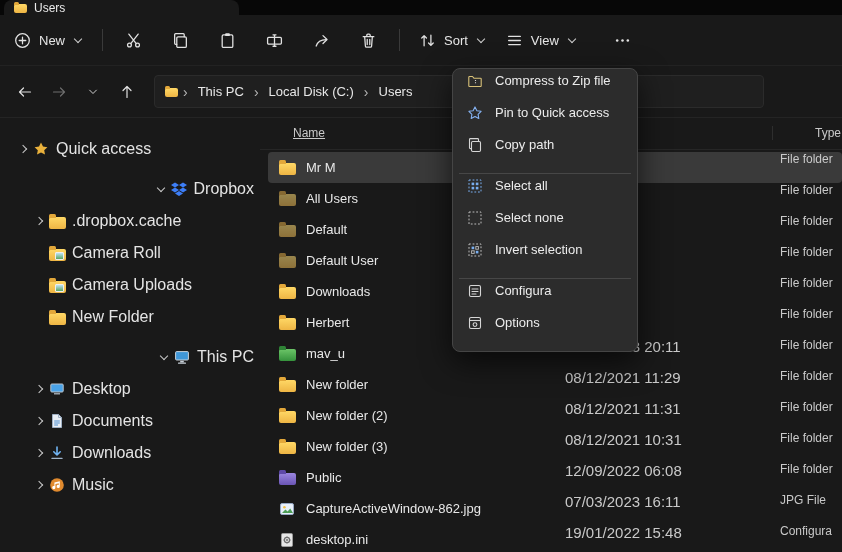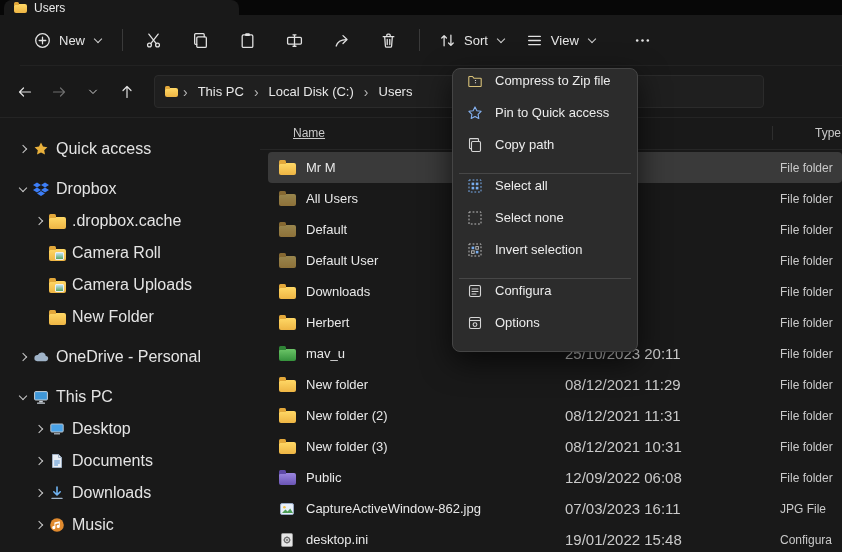--- a/index.html
+++ b/index.html
@@ -3,21 +3,21 @@
 <meta charset="utf-8">
 <style>
   html,body{margin:0;padding:0;background:#000;}
   .app{position:relative;width:842px;height:552px;background:#191919;overflow:hidden;
        font-family:"Liberation Sans",sans-serif;color:#e8e8e8;-webkit-font-smoothing:antialiased;}
   
   .tabbar{height:15px;background:#070707;display:flex;}
   .tab{margin-left:4px;width:215px;background:#191919;border-radius:8px 8px 0 0;
        display:flex;align-items:center;gap:7px;padding:0 10px;font-size:12px;color:#eaeaea;}
   
-  .toolbar{height:50px;display:flex;align-items:center;padding:0 4px;border-bottom:1px solid #222;margin-left:20px;}
+  .toolbar{height:50px;display:flex;align-items:center;padding:0 4px;border-bottom:1px solid #222;}
   .tb-btn{display:flex;align-items:center;gap:8px;background:transparent;border:none;color:#e6e6e6;
           font-size:13px;padding:7px 10px;border-radius:4px;cursor:default;}
   .tb-icon-btn{background:transparent;border:none;padding:8px 13px;border-radius:4px;display:flex;cursor:default;}
   .tbi{display:flex;}
   .tbi svg{width:17px;height:17px;display:block;}
   .tb-sep{width:1px;height:22px;background:#3a3a3a;margin:0 9px;}
   .tb-actions{display:flex;gap:4px;}
   .chev-css{width:10px;height:10px;position:relative;display:inline-block;}
   .chev-css::before{content:"";position:absolute;top:1px;left:2px;width:5px;height:5px;
        border-right:1.3px solid #cfcfcf;border-bottom:1.3px solid #cfcfcf;transform:rotate(45deg);}
@@ -32,36 +32,36 @@
             border-radius:4px;display:flex;align-items:center;padding:0 10px;font-size:13px;gap:2px;box-sizing:border-box;}
   .crumb{padding:4px 7px;border-radius:4px;white-space:nowrap;}
   .crumb-sep{color:#b8b8b8;padding:0 3px;font-size:14px;}
   
   .bodyarea{position:absolute;top:117px;left:0;right:0;bottom:0;display:flex;}
   
   .sidebar{width:260px;padding-top:16px;overflow:hidden;flex:0 0 260px;}
   .side-item{height:32px;display:flex;align-items:center;font-size:16px;color:#e4e4e4;
              padding-left:8px;border-radius:4px;margin:0 6px;white-space:nowrap;cursor:default;}
   .side-item.lvl1{padding-left:24px;}
-  .side-item.gap{margin-top:8px;}
+  .side-item.gap{margin-top:8px;justify-content:flex-end;}
   .chev{flex:0 0 19px;height:16px;position:relative;}
   .chev.right::before{content:"";position:absolute;top:5px;left:6px;width:5px;height:5px;
        border-right:1.2px solid #c9c9c9;border-bottom:1.2px solid #c9c9c9;transform:rotate(-45deg);}
   .chev.down::before{content:"";position:absolute;top:4px;left:6px;width:5px;height:5px;
        border-right:1.2px solid #c9c9c9;border-bottom:1.2px solid #c9c9c9;transform:rotate(45deg);}
   .sicon{flex:0 0 23px;display:flex;align-items:center;}
   .sicon svg{width:16px;height:16px;}
   
   .filearea{flex:1;position:relative;overflow:hidden;}
   .colhead{height:32px;display:flex;align-items:center;font-size:12px;color:#c9c9c9;
            position:relative;border-bottom:1px solid #262626;margin-bottom:2px;}
   .colhead .h-name{padding-left:33px;text-decoration:underline;}
   .colhead .h-type{position:absolute;left:555px;}
   .col-div{position:absolute;top:9px;width:1px;height:14px;background:#2e2e2e;}
-  .frow{height:31px;display:flex;align-items:center;margin-left:8px;border-radius:4px;font-size:13px;cursor:default;}
+  .frow{height:31px;display:flex;margin-left:8px;border-radius:4px;font-size:13px;cursor:default;}
   .frow.sel{background:#3a3a3a;}
   .c-name{display:flex;align-items:center;gap:10px;width:297px;padding-left:10px;
           overflow:hidden;white-space:nowrap;box-sizing:border-box;flex:0 0 297px;}
   .c-date{width:215px;flex:0 0 215px;font-size:15px;color:#c9c9c9;white-space:nowrap;}
   .c-type{flex:1;font-size:12px;color:#c9c9c9;white-space:nowrap;overflow:hidden;}
   .ficon{width:18px;display:flex;align-items:center;justify-content:center;flex:0 0 18px;}
   .ficon svg{width:16px;height:16px;}
   
   .fldr{position:relative;display:inline-block;width:17px;height:12px;border-radius:2px;
         background:linear-gradient(180deg,#ffd866,#eeb544);margin-top:3px;}
@@ -273,29 +273,20 @@
           <span class="slabel">Camera Uploads</span>
         </div>
         <div class="side-item lvl1">
           <span class="chev none"></span>
           <span class="sicon">
             <i class="fldr"></i>
           </span>
           <span class="slabel">New Folder</span>
         </div>
         <div class="side-item lvl0 gap">
-          <span class="chev right"></span>
-          <span class="sicon">
-            <svg viewBox="0 0 16 16">
-              <path d="M4.2 12.2h8.1a2.6 2.6 0 0 0 .5-5.2 4.2 4.2 0 0 0-8-1 3.1 3.1 0 0 0-.6 6.2z" fill="#9fb3c8"></path>
-            </svg>
-          </span>
-          <span class="slabel">OneDrive - Personal</span>
-        </div>
-        <div class="side-item lvl0 gap">
           <span class="chev down"></span>
           <span class="sicon">
             <svg viewBox="0 0 16 16">
               <rect x="1.6" y="2.6" width="12.8" height="8.4" rx="1" fill="#3f97d8" stroke="#c9d1d9" stroke-width="1"></rect>
               <rect x="6.2" y="11.8" width="3.6" height="1.6" fill="#c9d1d9"></rect>
               <rect x="4" y="13.6" width="8" height="1.1" rx=".5" fill="#c9d1d9"></rect>
             </svg>
           </span>
           <span class="slabel">This PC</span>
         </div>

